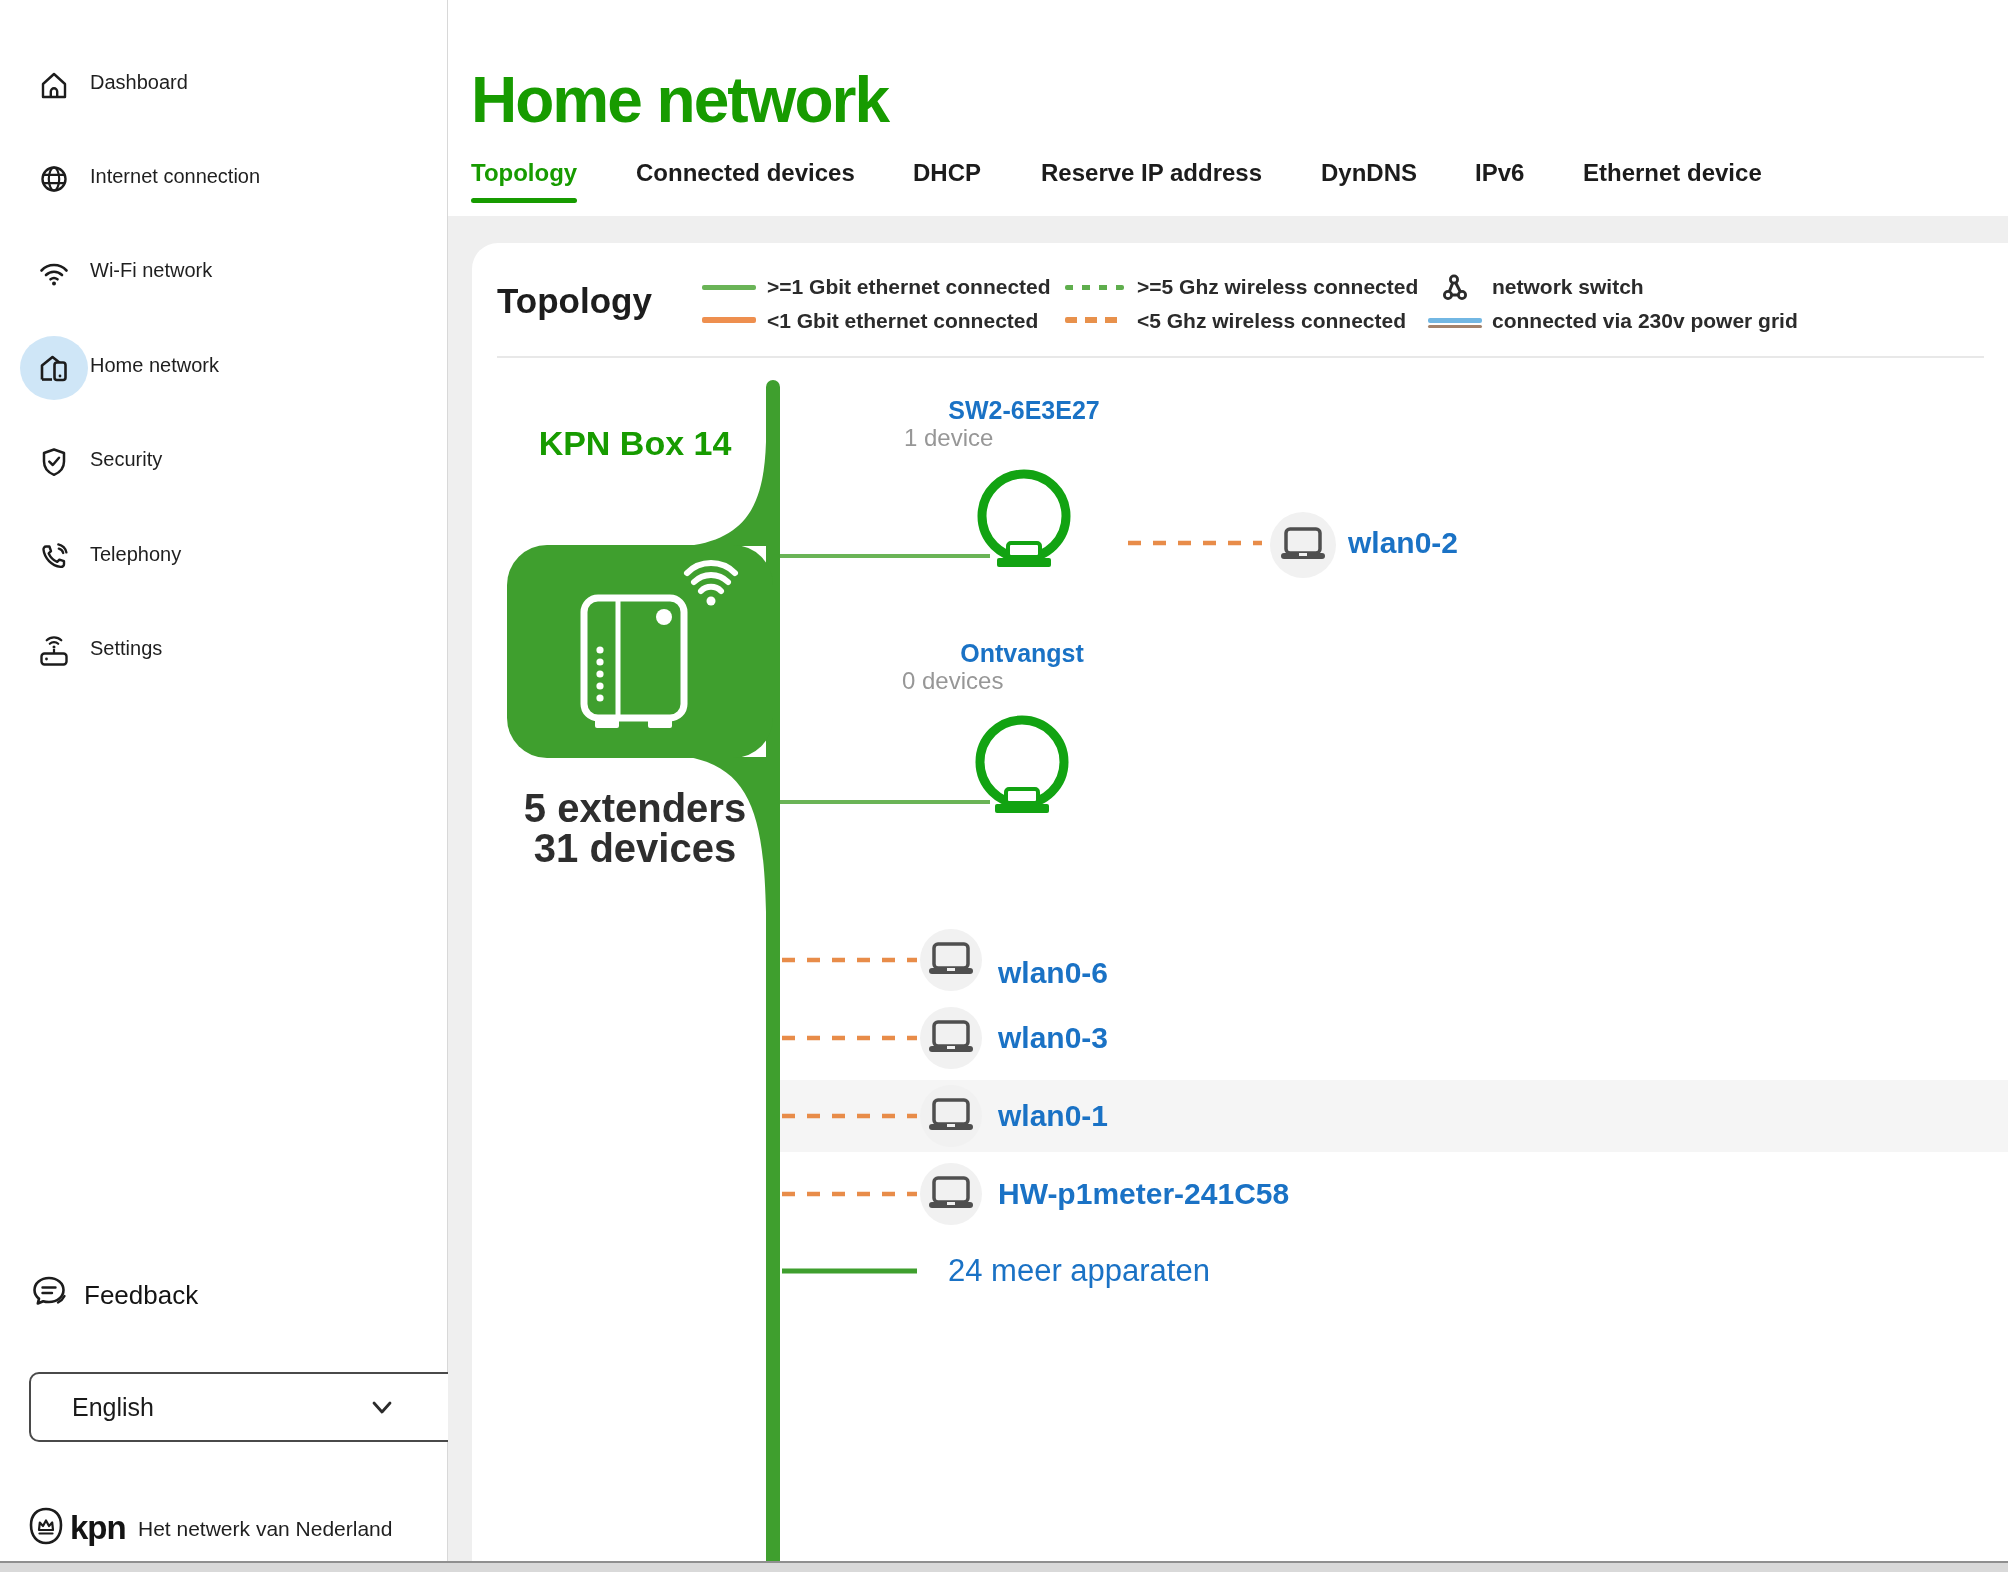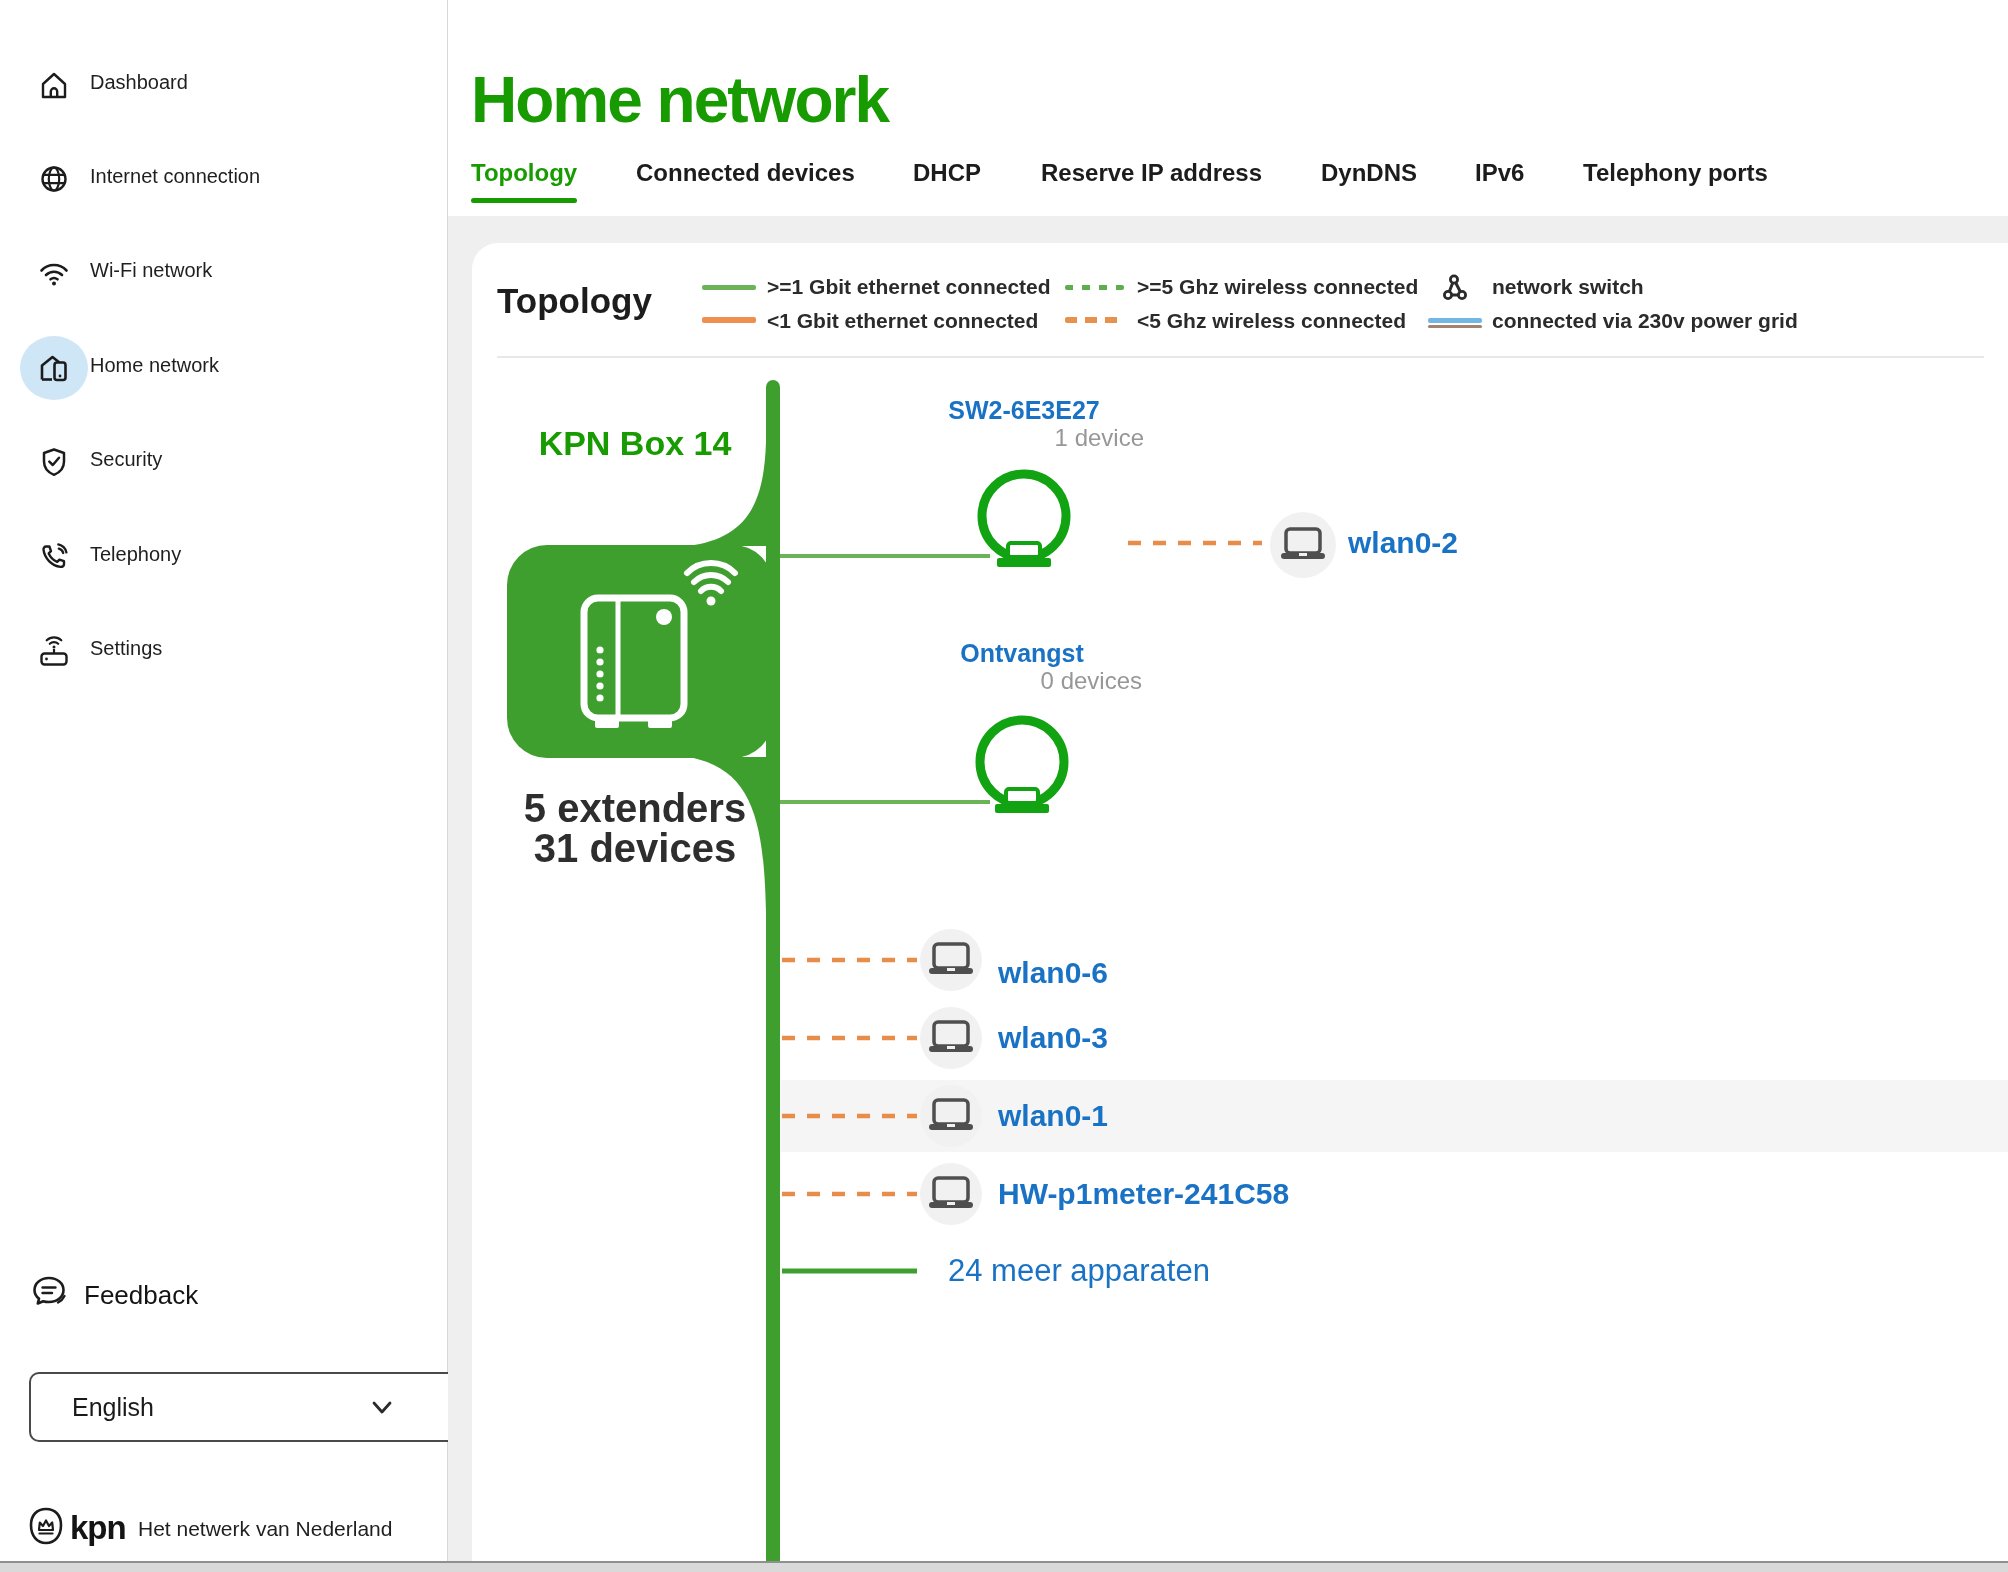--- a/index.html
+++ b/index.html
@@ -37,21 +37,21 @@
   .dash-orange{background:repeating-linear-gradient(90deg,#e8914c 0 12px,rgba(0,0,0,0) 12px 20px);}
   .divider{position:absolute;left:497px;top:356px;width:1487px;height:2px;background:#e8e8e8;}
   .row-highlight{position:absolute;left:766px;top:1080px;width:1242px;height:72px;background:#f5f5f5;}
   
   .gw-name{position:absolute;left:495px;top:424px;width:280px;text-align:center;
            font-size:34px;font-weight:bold;color:#179b00;}
   .gw-stats{position:absolute;left:495px;top:788px;width:280px;text-align:center;
             font-size:40px;line-height:40px;font-weight:bold;color:#2e2e2e;}
   .node-title{position:absolute;width:240px;text-align:center;font-size:25px;line-height:28px;
               font-weight:bold;color:#1a72c5;cursor:pointer;}
-  .node-sub{position:absolute;width:240px;text-align:right;font-size:24px;line-height:28px;color:#979797;}
+  .node-sub{position:absolute;width:240px;text-align:left;font-size:24px;line-height:28px;color:#979797;}
   .dev-lbl{position:absolute;font-size:30px;line-height:34px;font-weight:bold;color:#1a72c5;
            white-space:nowrap;cursor:pointer;}
   .more-lbl{position:absolute;left:948px;top:1254px;font-size:31px;line-height:34px;color:#1a72c5;
             white-space:nowrap;cursor:pointer;}
   .bottom-strip{position:absolute;left:0;top:1561px;width:2008px;height:11px;background:#d9d9d9;
                 border-top:2px solid #8f8f8f;}
   svg{display:block;}
 </style>
 </head>
 <body>
@@ -156,21 +156,21 @@
   </div>
 
   <h1 class="page-title">Home network</h1>
 
   <div class="tab active" style="left:471px;">Topology</div>
   <div class="tab" style="left:636px;">Connected devices</div>
   <div class="tab" style="left:913px;">DHCP</div>
   <div class="tab" style="left:1041px;">Reserve IP address</div>
   <div class="tab" style="left:1321px;">DynDNS</div>
   <div class="tab" style="left:1475px;">IPv6</div>
-  <div class="tab" style="left:1583px;">Telephony ports</div>
+  <div class="tab" style="left:1583px;">Ethernet device</div>
   <div class="tab-underline"></div>
 
   <div class="content-bg"></div>
   <div class="card"></div>
 
   <div class="card-title">Topology</div>
 
   <div class="leg-line" style="left:702px;top:285px;width:54px;height:5px;background:#6ab457;"></div>
   <div class="leg-lbl" style="left:767px;top:275px;">&gt;=1 Gbit ethernet connected</div>
 

